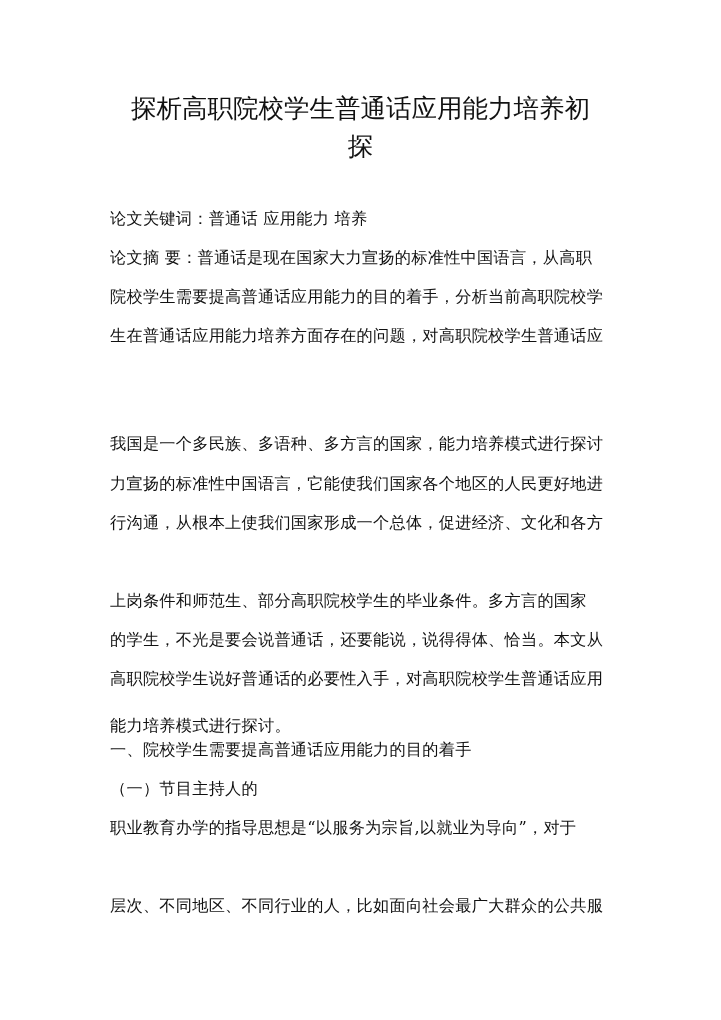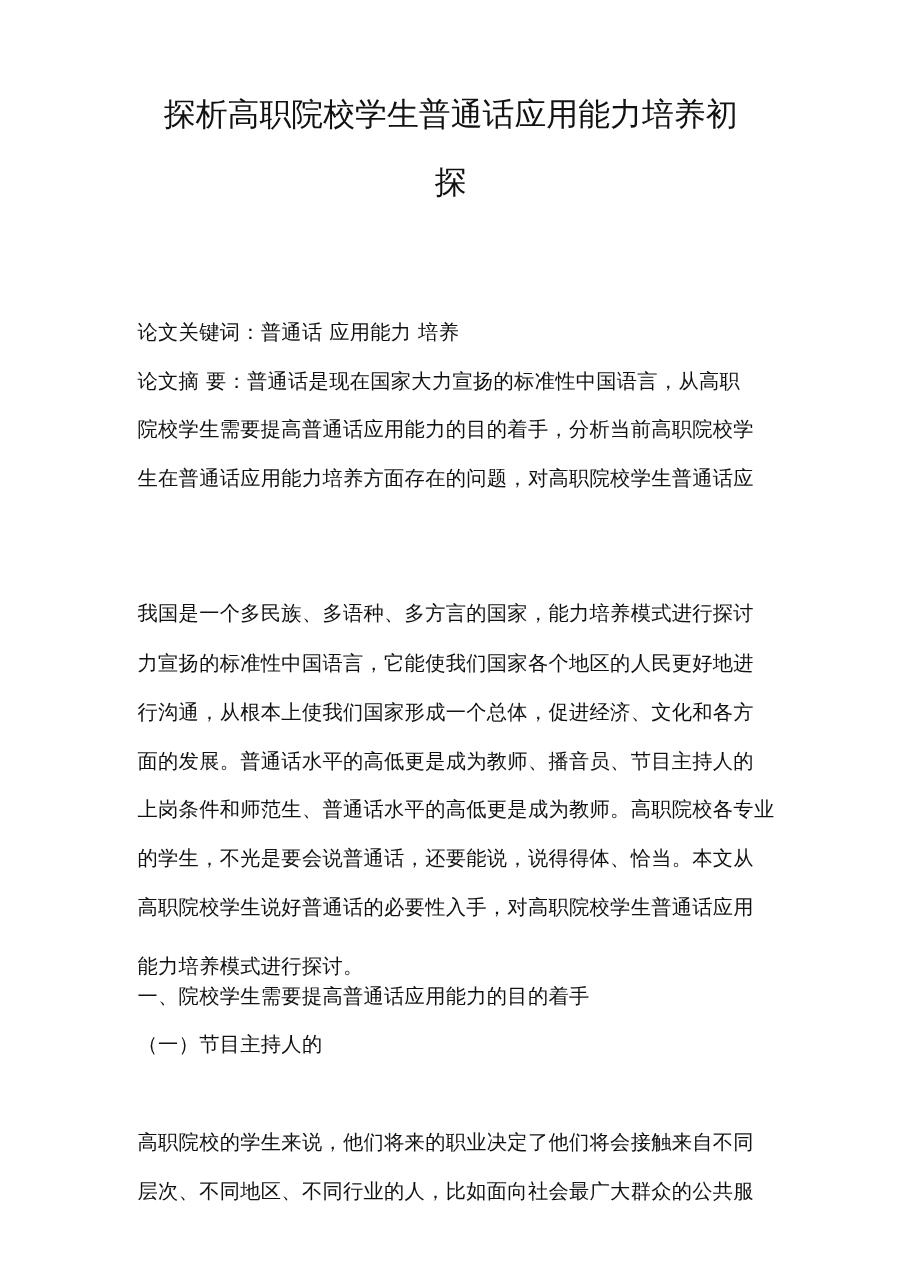--- a/index.html
+++ b/index.html
@@ -1,45 +1,44 @@
 <!DOCTYPE html>
 <html><head>
   <meta charset="utf-8">
   <style>
     html, body { margin: 0; padding: 0; background: #ffffff; }
     body { width: 721px; height: 1020px; position: relative; overflow: hidden;
            font-family: "DejaVu Serif", "Liberation Serif", serif; color: #111; }
     .page { position: absolute; left: 0; top: 0; width: 721px; height: 1020px; }
     .title { position: absolute; left: 108px; width: 505px; text-align: center;
              font-size: 25.5px; line-height: 40px; color: #111; }
-    .title.l1 { top: 72px; }
+    .title.l1 { top: 88px; }
     .title.l2 { top: 126px; }
     .line { position: absolute; left: 110px; width: 505px; font-size: 16.2px;
-            line-height: 20px; white-space: nowrap; letter-spacing: 0.25px; color: #111; margin-top: 47px; }
+            line-height: 20px; white-space: nowrap; letter-spacing: 0.25px; color: #111; }
   </style>
 </head>
 <body>
 
 <div class="page">
   <div class="title l1">探析高职院校学生普通话应用能力培养初</div>
   <div class="title l2">探</div>
 
   <div class="line" style="top:209px">论文关键词：普通话  应用能力  培养</div>
 
   <div class="line" style="top:248px"> 论文摘  要：普通话是现在国家大力宣扬的标准性中国语言，从高职</div>
   <div class="line" style="top:287px">院校学生需要提高普通话应用能力的目的着手，分析当前高职院校学</div>
   <div class="line" style="top:326px">生在普通话应用能力培养方面存在的问题，对高职院校学生普通话应</div>
 
   <div class="line" style="top:434px"> 我国是一个多民族、多语种、多方言的国家，能力培养模式进行探讨</div>
   <div class="line" style="top:474px">力宣扬的标准性中国语言，它能使我们国家各个地区的人民更好地进</div>
   <div class="line" style="top:513px">行沟通，从根本上使我们国家形成一个总体，促进经济、文化和各方</div>
-  <div class="line" style="top:552px">面的发展。普通话水平的高低更是成为教师、播音员、节目主持人的</div>
-  <div class="line" style="top:591px">上岗条件和师范生、普通话水平的高低更是成为教师。高职院校各专业</div>
+  <div class="line" style="top:591px">上岗条件和师范生、部分高职院校学生的毕业条件。多方言的国家</div>
   <div class="line" style="top:630px">的学生，不光是要会说普通话，还要能说，说得得体、恰当。本文从</div>
   <div class="line" style="top:669px">高职院校学生说好普通话的必要性入手，对高职院校学生普通话应用</div>
   <div class="line" style="top:716px">能力培养模式进行探讨。</div>
 
   <div class="line" style="top:740px"> 一、院校学生需要提高普通话应用能力的目的着手</div>
   <div class="line" style="top:779px"> （一）节目主持人的</div>
 
-  <div class="line" style="top:857px">高职院校的学生来说，他们将来的职业决定了他们将会接触来自不同</div>
+  <div class="line" style="top:818px"> 职业教育办学的指导思想是“以服务为宗旨,以就业为导向”，对于</div>
   <div class="line" style="top:896px">层次、不同地区、不同行业的人，比如面向社会最广大群众的公共服</div>
 </div>
 
 </body></html>

